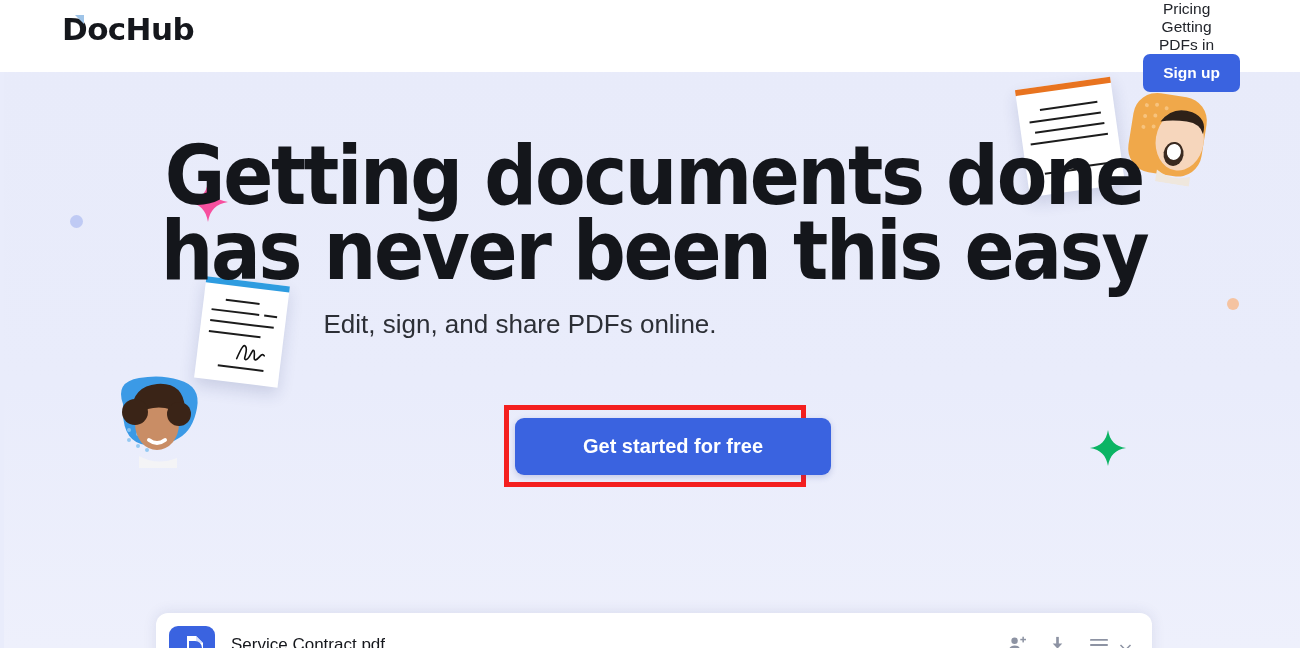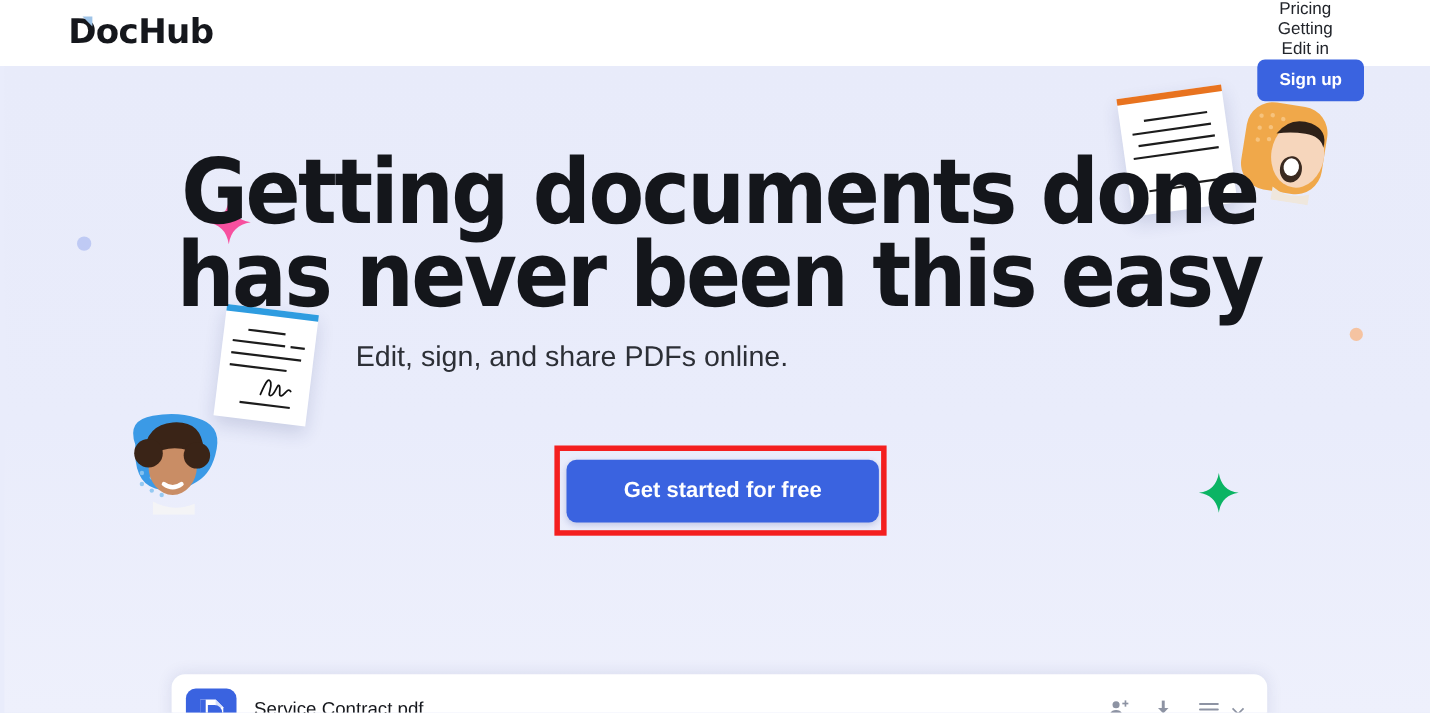--- a/index.html
+++ b/index.html
@@ -5,21 +5,21 @@
   html, body { margin:0; padding:0; }
   body {
     width:1300px; height:648px; overflow:hidden;
     font-family:"Liberation Sans", sans-serif;
     background:#e9ecfb;
     position:relative;
   }
 
   
   .header{
-    position:absolute; top:0; left:0; width:1300px; height:60px;
+    position:absolute; top:0; left:0; width:1300px; height:72px;
     background:#ffffff; box-sizing:border-box;
     display:flex; align-items:center; z-index:40;
   }
   .logo{ position:absolute; left:62px; top:12px; display:flex; align-items:flex-end; }
   .logo-text{
     font-family:"DejaVu Sans", sans-serif;
     font-size:31px; font-weight:bold; color:#15171c; letter-spacing:-0.6px;
     line-height:34px;
   }
   .logo-fold{
@@ -52,21 +52,21 @@
   }
   .subtitle{
     position:absolute; top:247px; left:0; width:1032px; text-align:center;
     font-size:26px; line-height:35px; color:#2c2f36; font-weight:normal;
   }
   .cta-wrap{
     position:absolute; top:345px; left:500px; width:302px; height:82px;
     border:5px solid #f41f1f; box-sizing:border-box; background:transparent;
   }
   .cta-btn{
-    position:absolute; top:358px; left:511px; width:284px; height:57px;
+    position:absolute; top:358px; left:511px; width:316px; height:57px;
     background:#3a63e0; color:#ffffff; border:none; border-radius:9px;
     font-size:20px; font-weight:bold; cursor:pointer;
     font-family:"Liberation Sans", sans-serif;
     box-shadow:0 2px 6px rgba(40,60,150,.22);
   }
 
   
   .sparkle{ position:absolute; }
   .dot{ position:absolute; border-radius:50%; }
 
@@ -100,21 +100,21 @@
   <div class="logo">
     <div style="position:relative;">
       <span class="logo-text">DocHub</span>
       <span class="logo-fold"></span>
     </div>
   </div>
 
   <div class="nav">
     <span class="nav-link">Pricing</span>
     <span class="nav-link">Getting</span>
-    <span class="nav-link">Edit in</span>
+    <span class="nav-link">PDFs in</span>
     <button class="btn-signup">Sign up</button>
   </div>
 </div>
 
 <div class="hero">
 
   <svg class="sparkle" style="left:183px; top:121px;" width="42" height="42" viewBox="0 0 42 42">
     <path d="M21 1 C23 13 29 19 41 21 C29 23 23 29 21 41 C19 29 13 23 1 21 C13 19 19 13 21 1 Z" fill="#f7509f"></path>
   </svg>
   <svg class="sparkle" style="left:1085px; top:369px;" width="38" height="38" viewBox="0 0 42 42">

